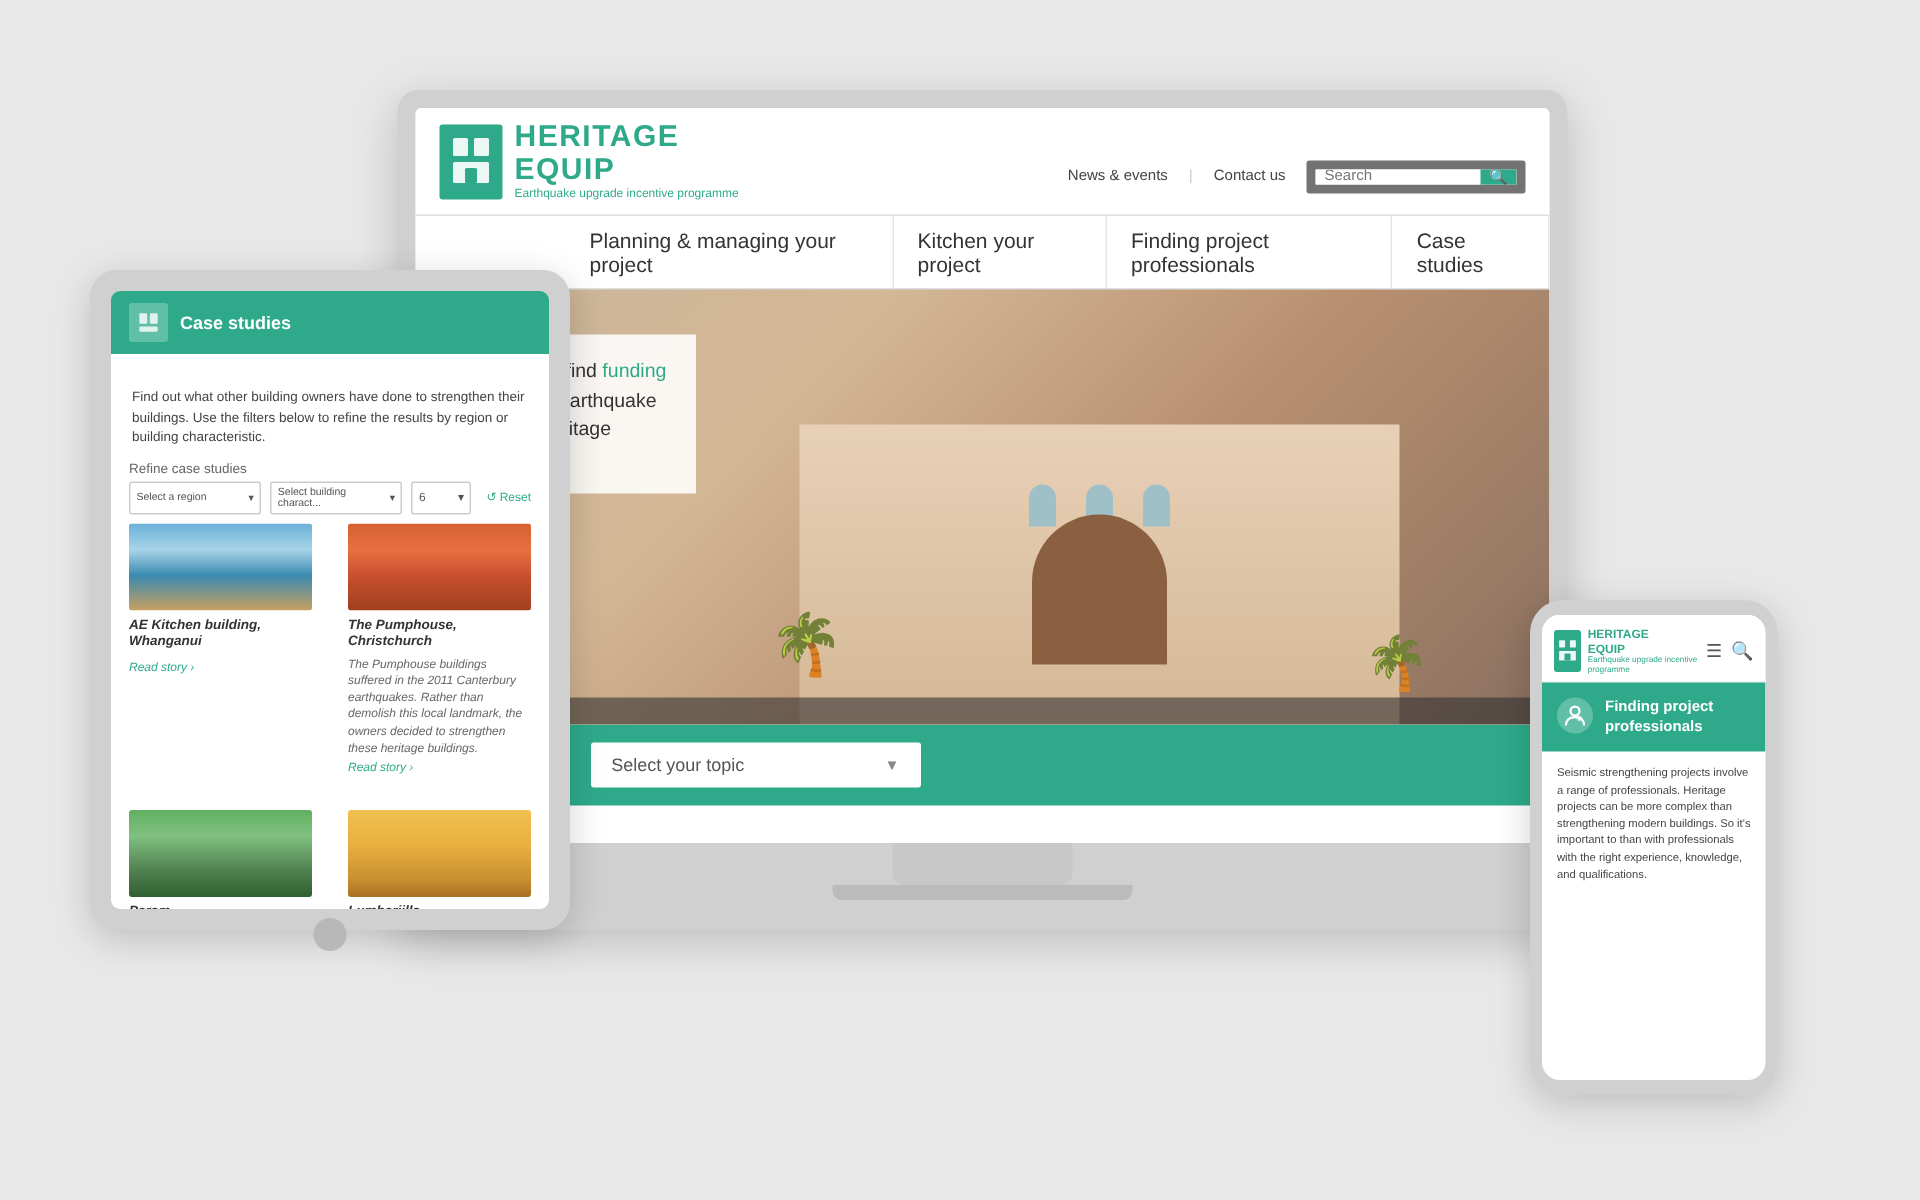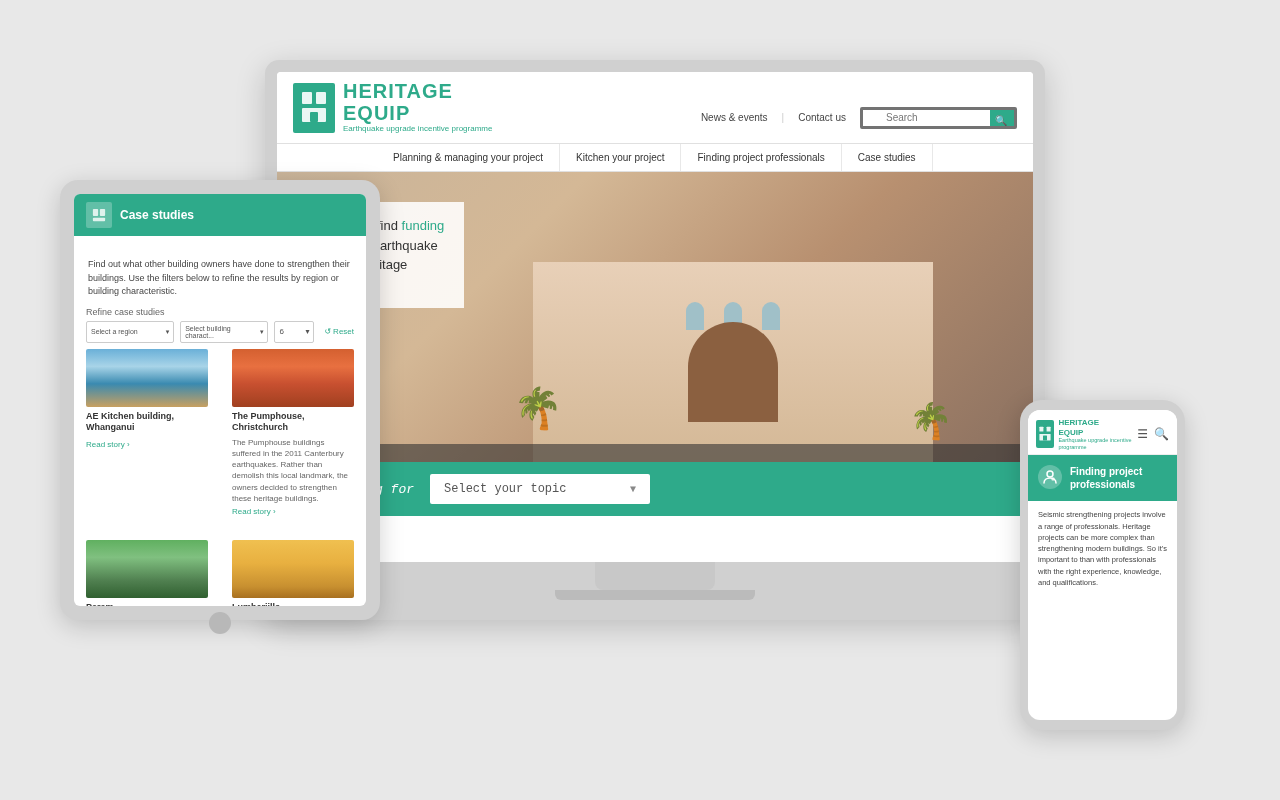--- a/index.html
+++ b/index.html
@@ -110,25 +110,25 @@
     }
     .header-top-links span {
       cursor: pointer;
       color: #444;
     }
     .header-top-links .divider {
       color: #ccc;
     }
     .search-box {
       display: flex;
-      border: 3px solid #737373;
+      align-items: center;
+      border: 6px solid #737373;
       border-radius: 2px;
       overflow: hidden;
       height: 22px;
-      padding-left: 17px;
     }
     .search-box input {
       border: none;
       outline: none;
       padding: 2px 6px;
       font-size: 10px;
       width: 110px;
       color: #888;
     }
     .search-box button {
@@ -144,21 +144,21 @@
       font-size: 10px;
     }
     .site-nav {
       display: flex;
       background: #fff;
       border-bottom: 1px solid #e0e0e0;
       padding-left: 100px;
     }
     .nav-item {
       padding: 8px 16px;
-      font-size: 10px;
+      font-size: 14px;
       color: #333;
       cursor: pointer;
       border-right: 1px solid #e8e8e8;
       display: flex;
       align-items: center;
     }
     .hero-area {
       position: relative;
       height: 290px;
       background: #b8a89a;
@@ -249,21 +249,20 @@
       color: #ccc;
       font-size: 9px;
       padding: 4px 14px;
     }
     .search-bar {
       background: #2eaa8a;
       padding: 12px 20px;
       display: flex;
       align-items: center;
       gap: 16px;
-      font-family: Liberation Mono, monospace;
     }
     .search-bar-label {
       color: #fff;
       font-size: 13px;
       font-style: italic;
     }
     .topic-select {
       display: flex;
       align-items: center;
       background: #fff;
@@ -381,20 +380,21 @@
       margin-left: 4px;
       display: flex;
       align-items: center;
       gap: 2px;
     }
     .tablet-grid {
       display: grid;
       grid-template-columns: 1fr 1fr;
       gap: 24px;
       margin-top: 6px;
+      font-style: italic;
     }
     .tablet-card {
       display: flex;
       flex-direction: column;
     }
     .tablet-card-img {
       width: 100%;
       height: 58px;
       border-radius: 2px;
       overflow: hidden;

